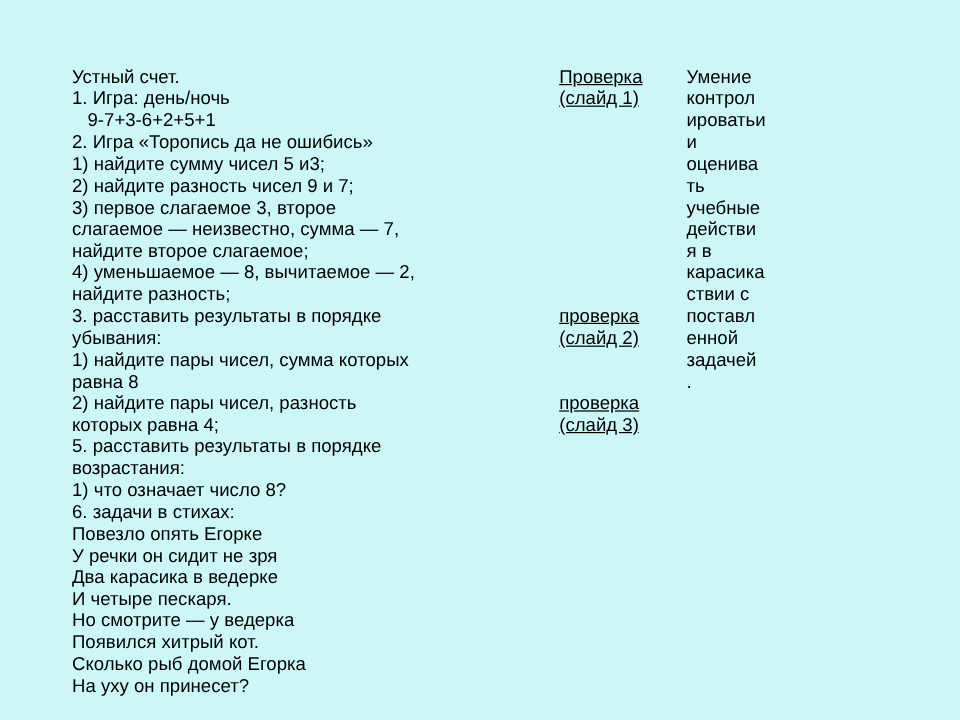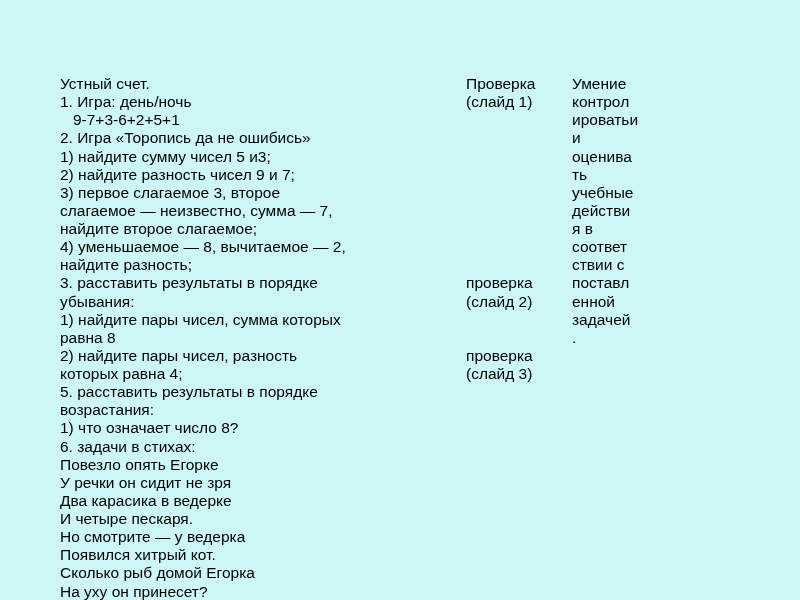--- a/index.html
+++ b/index.html
@@ -27,33 +27,33 @@
     top: 56px;
     width: 690px;
     display: flex;
     align-items: flex-start;
     color: #000000;
     font-size: 15.5px;
     line-height: 1.17;
   }
   .col {
     white-space: pre-wrap;
-    margin-top: 19px;
   }
   .col-main {
     width: 400px;
     padding-right: 6px;
   }
   .col-mid {
     width: 72px;
     padding-right: 6px;
   }
   .col-check {
     width: 100px;
     padding-right: 6px;
+    text-decoration: underline;
   }
   .col-skill {
     width: 80px;
   }
   .pad-top-mid { padding-top: 161px; }
   .pad-top-check { padding-top: 0px; }
   .pad-top-skill { padding-top: 0px; }
 </style>
 </head>
 <body>
@@ -108,20 +108,20 @@
 (слайд 3)</div>
     <div class="col col-skill pad-top-skill">Умение
 контрол
 ироватьи
 и
 оценива
 ть
 учебные
 действи
 я в
-соответ
+карасика
 ствии с
 поставл
 енной
 задачей
 .</div>
   </div>
 </div>
 
 </body></html>

